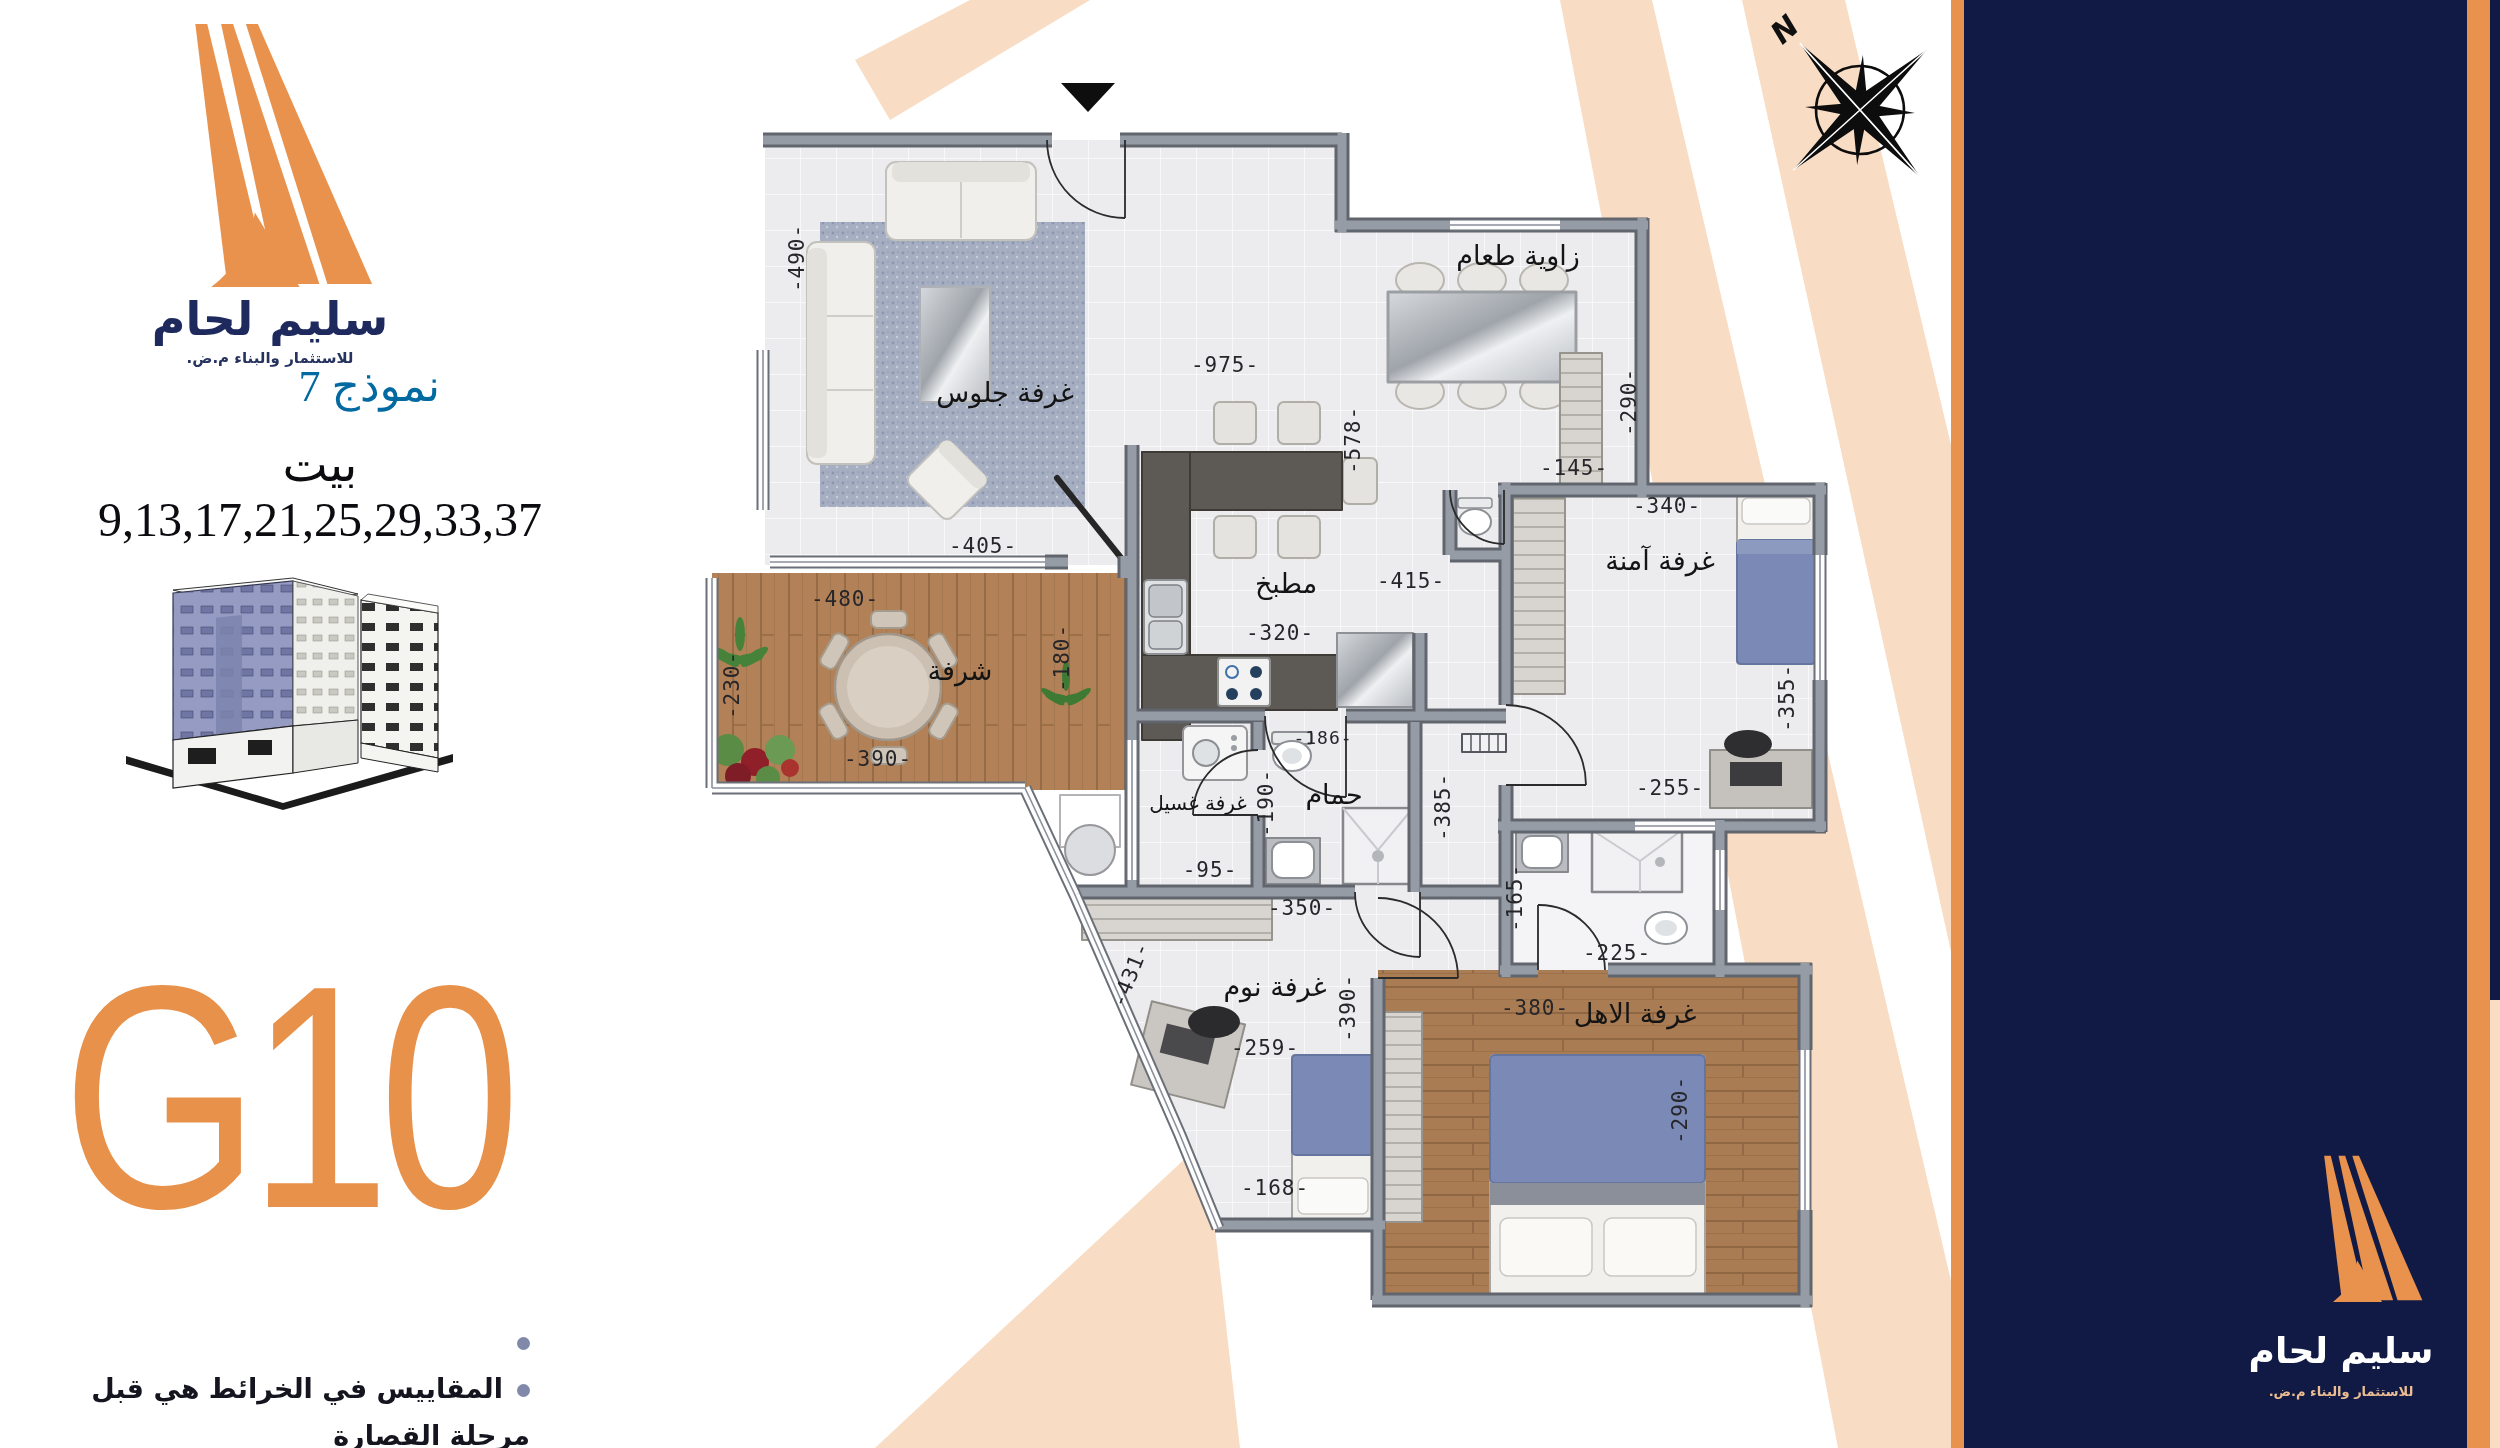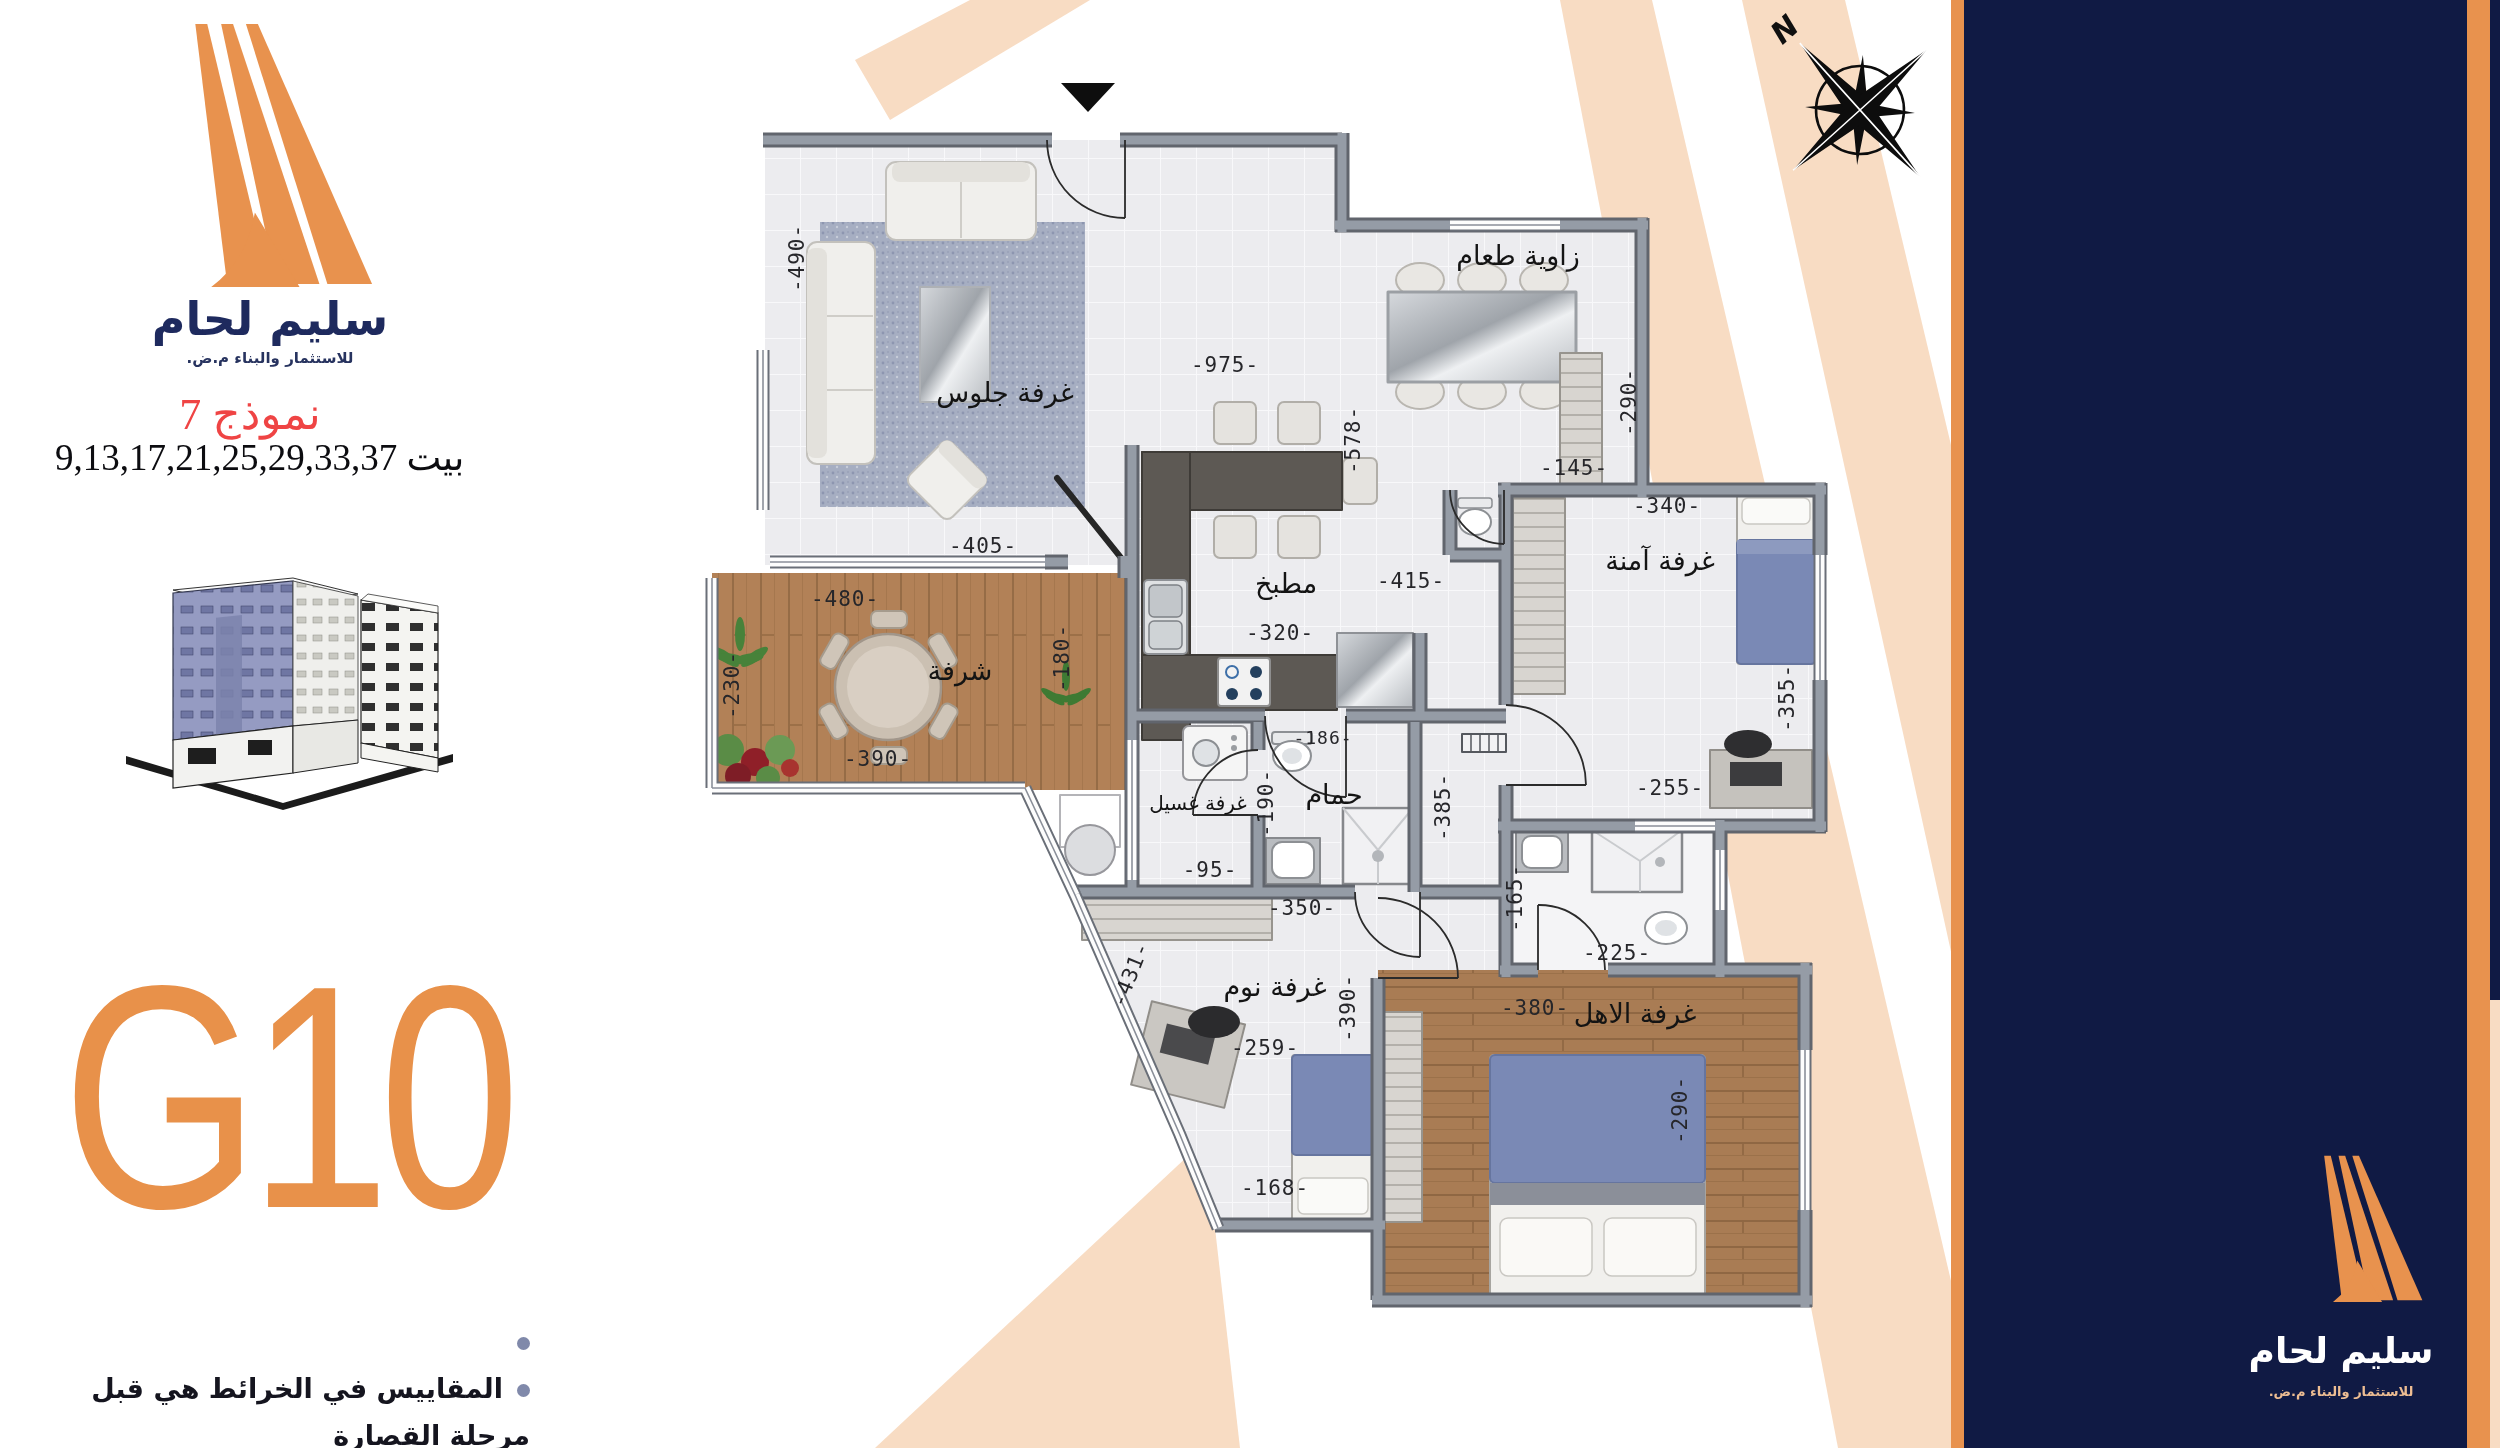--- a/index.html
+++ b/index.html
@@ -8,23 +8,23 @@
   .abs{position:absolute;}
   svg text{font-family:"DejaVu Sans",sans-serif;}
   .dim{font-family:"DejaVu Sans Mono",monospace;font-size:21px;fill:#26262a;letter-spacing:1px;}
   .room-label{font-size:27px;fill:#141414;}
   .room-label-sm{font-size:20px;fill:#141414;}
   
   .brand-name{left:105px;top:292px;width:330px;text-align:center;font-size:46px;font-weight:bold;
               color:#1e2a5e;direction:rtl;}
   .brand-tagline{left:105px;top:349px;width:330px;text-align:center;font-size:15px;font-weight:bold;
               color:#27335f;direction:rtl;}
-  .model-label{left:60px;top:388px;width:380px;text-align:center;font-size:44px;color:#ef4444;
+  .model-label{left:60px;top:360px;width:380px;text-align:right;font-size:44px;color:#0369a1;
               direction:rtl;font-family:"Liberation Serif",serif;}
-  .houses-label{left:55px;top:436px;width:530px;text-align:left;font-size:37px;color:#0c0c10;
+  .houses-label{left:55px;top:436px;width:530px;text-align:center;font-size:48px;color:#0c0c10;
               direction:rtl;font-family:"Liberation Serif",serif;}
   .unit-code{left:62px;top:938px;width:520px;font-size:318px;line-height:1;color:#E8914A;
              font-family:"Liberation Sans",sans-serif;font-weight:400;letter-spacing:-14px;
              transform:scaleX(.8);transform-origin:left top;}
   .notes{left:60px;top:1318px;width:470px;direction:rtl;text-align:right;color:#15151f;
          font-size:27px;font-weight:bold;line-height:47px;list-style:none;margin:0;padding:0;}
   .notes li .dot{display:inline-block;width:13px;height:13px;border-radius:50%;
          background:#8089aa;margin-left:14px;vertical-align:middle;}
   
   .side-panel{left:1951px;top:0;width:549px;height:1448px;background:#101A44;}

